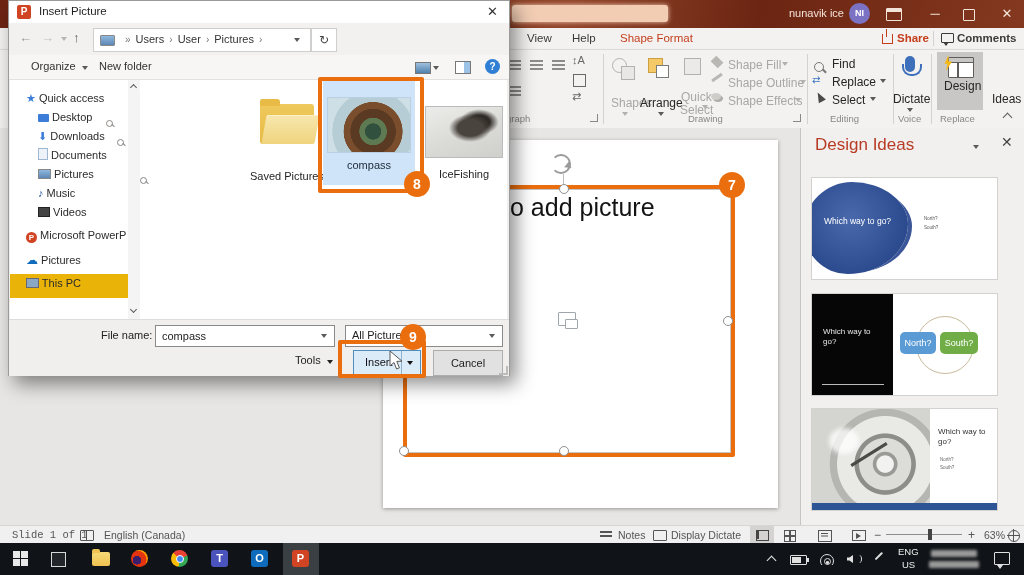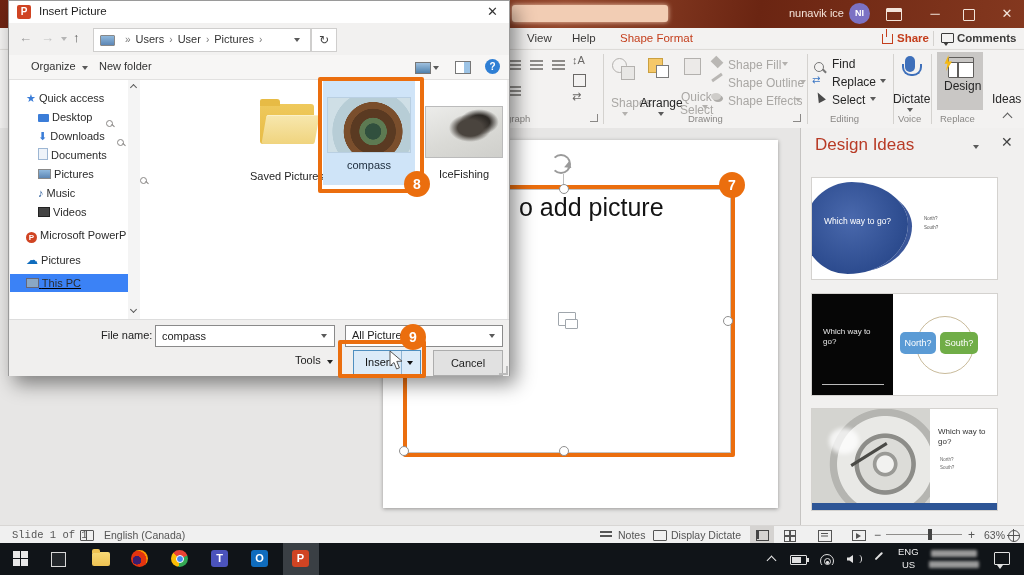--- a/index.html
+++ b/index.html
@@ -170,21 +170,21 @@
 
   <div class="abs" style="left:0;top:128px;width:800px;height:397px;background:#e7e6e5;"></div>
   <div class="abs slide">
 
     <span class="abs" style="left:168px;top:14px;width:16px;height:16px;border:2px solid #9a9a9a;border-radius:50%;border-left-color:transparent;"></span>
     <span class="abs" style="left:183px;top:22px;width:0;height:0;border-top:4px solid transparent;border-bottom:4px solid transparent;border-left:6px solid #9a9a9a;transform:rotate(40deg);"></span>
     <div class="abs" style="left:180px;top:34px;width:1px;height:12px;background:#bdbdbd;"></div>
 
     <div class="abs" style="left:21px;top:49px;width:325px;height:262px;border:1px solid #c4c4c4;"></div>
 
-    <div class="abs txt" style="left:136px;top:53px;font-size:25px;color:#141414;">o add picture</div>
+    <div class="abs txt" style="left:127px;top:53px;font-size:25px;color:#141414;">o add picture</div>
 
     <span class="abs" style="left:175px;top:172px;width:16px;height:12px;border:1.4px solid #a0a6ac;border-radius:1px;"></span>
     <span class="abs" style="left:182px;top:179px;width:11px;height:8px;background:#fff;border:1.4px solid #a0a6ac;border-radius:1px;"></span>
   </div>
 
   <div class="abs ann" style="left:403px;top:185px;width:324px;height:264px;z-index:5;"></div>
 
   <span class="abs handle" style="left:559px;top:184px;z-index:6;"></span>
   <span class="abs handle" style="left:723px;top:316px;z-index:6;"></span>
   <span class="abs handle" style="left:559px;top:446px;z-index:6;"></span>
@@ -349,21 +349,21 @@
       <div class="abs navitem txt" style="left:28px;top:47px;"><span style="color:#3b7dd8;font-size:11px;">⬇</span> <span>Downloads</span></div>
       <span class="abs pin" style="left:96px;top:52px;"></span>
       <div class="abs navitem txt" style="left:28px;top:66px;"><span style="display:inline-block;width:8px;height:10px;background:#eef3f9;border:1px solid #9db6d3;vertical-align:-1px;"></span> <span>Documents</span></div>
       <span class="abs pin" style="left:96px;top:71px;"></span>
       <div class="abs navitem txt" style="left:28px;top:85px;"><span style="display:inline-block;width:11px;height:8px;background:linear-gradient(#8fb8dd,#5d87b5);border:1px solid #888;vertical-align:-1px;"></span> <span>Pictures</span></div>
       <span class="abs pin" style="left:96px;top:90px;"></span>
       <div class="abs navitem txt" style="left:28px;top:104px;"><span style="color:#2b5c9b;">♪</span> <span>Music</span></div>
       <div class="abs navitem txt" style="left:28px;top:123px;"><span style="display:inline-block;width:10px;height:8px;background:#444;border:1px solid #222;vertical-align:-1px;"></span> <span>Videos</span></div>
       <div class="abs navitem txt" style="left:16px;top:146px;width:100px;overflow:hidden;"><span style="display:inline-block;width:11px;height:11px;border-radius:50%;background:#d04423;color:#fff;font-size:8px;font-weight:bold;text-align:center;line-height:11px;vertical-align:-1px;">P</span> <span>Microsoft PowerPo</span></div>
       <div class="abs navitem txt" style="left:16px;top:171px;"><span style="color:#0f6cbd;font-size:12px;">☁</span> <span>Pictures</span></div>
-      <div class="abs" style="left:0;top:194px;width:118px;height:18px;background:#3b82f6;text-decoration:underline;">
+      <div class="abs" style="left:0;top:194px;width:118px;height:24px;background:#eab308;">
         <div class="navitem txt" style="margin-left:16px;"><span style="display:inline-block;width:11px;height:8px;background:#8aa7c4;border:1px solid #667;vertical-align:-1px;"></span> <span>This PC</span></div>
       </div>
       
       <div class="abs" style="left:118px;top:0;width:12px;height:239px;background:#f4f4f4;">
         <span class="chev-u" style="position:absolute;left:2.5px;top:5px;width:4px;height:4px;"></span>
         <span class="chev-d" style="position:absolute;left:2.5px;bottom:7px;width:4px;height:4px;"></span>
       </div>
       
       <div class="abs" style="left:232px;top:10px;width:90px;height:160px;">
         <div class="folder" style="margin:14px auto 0;"></div>

